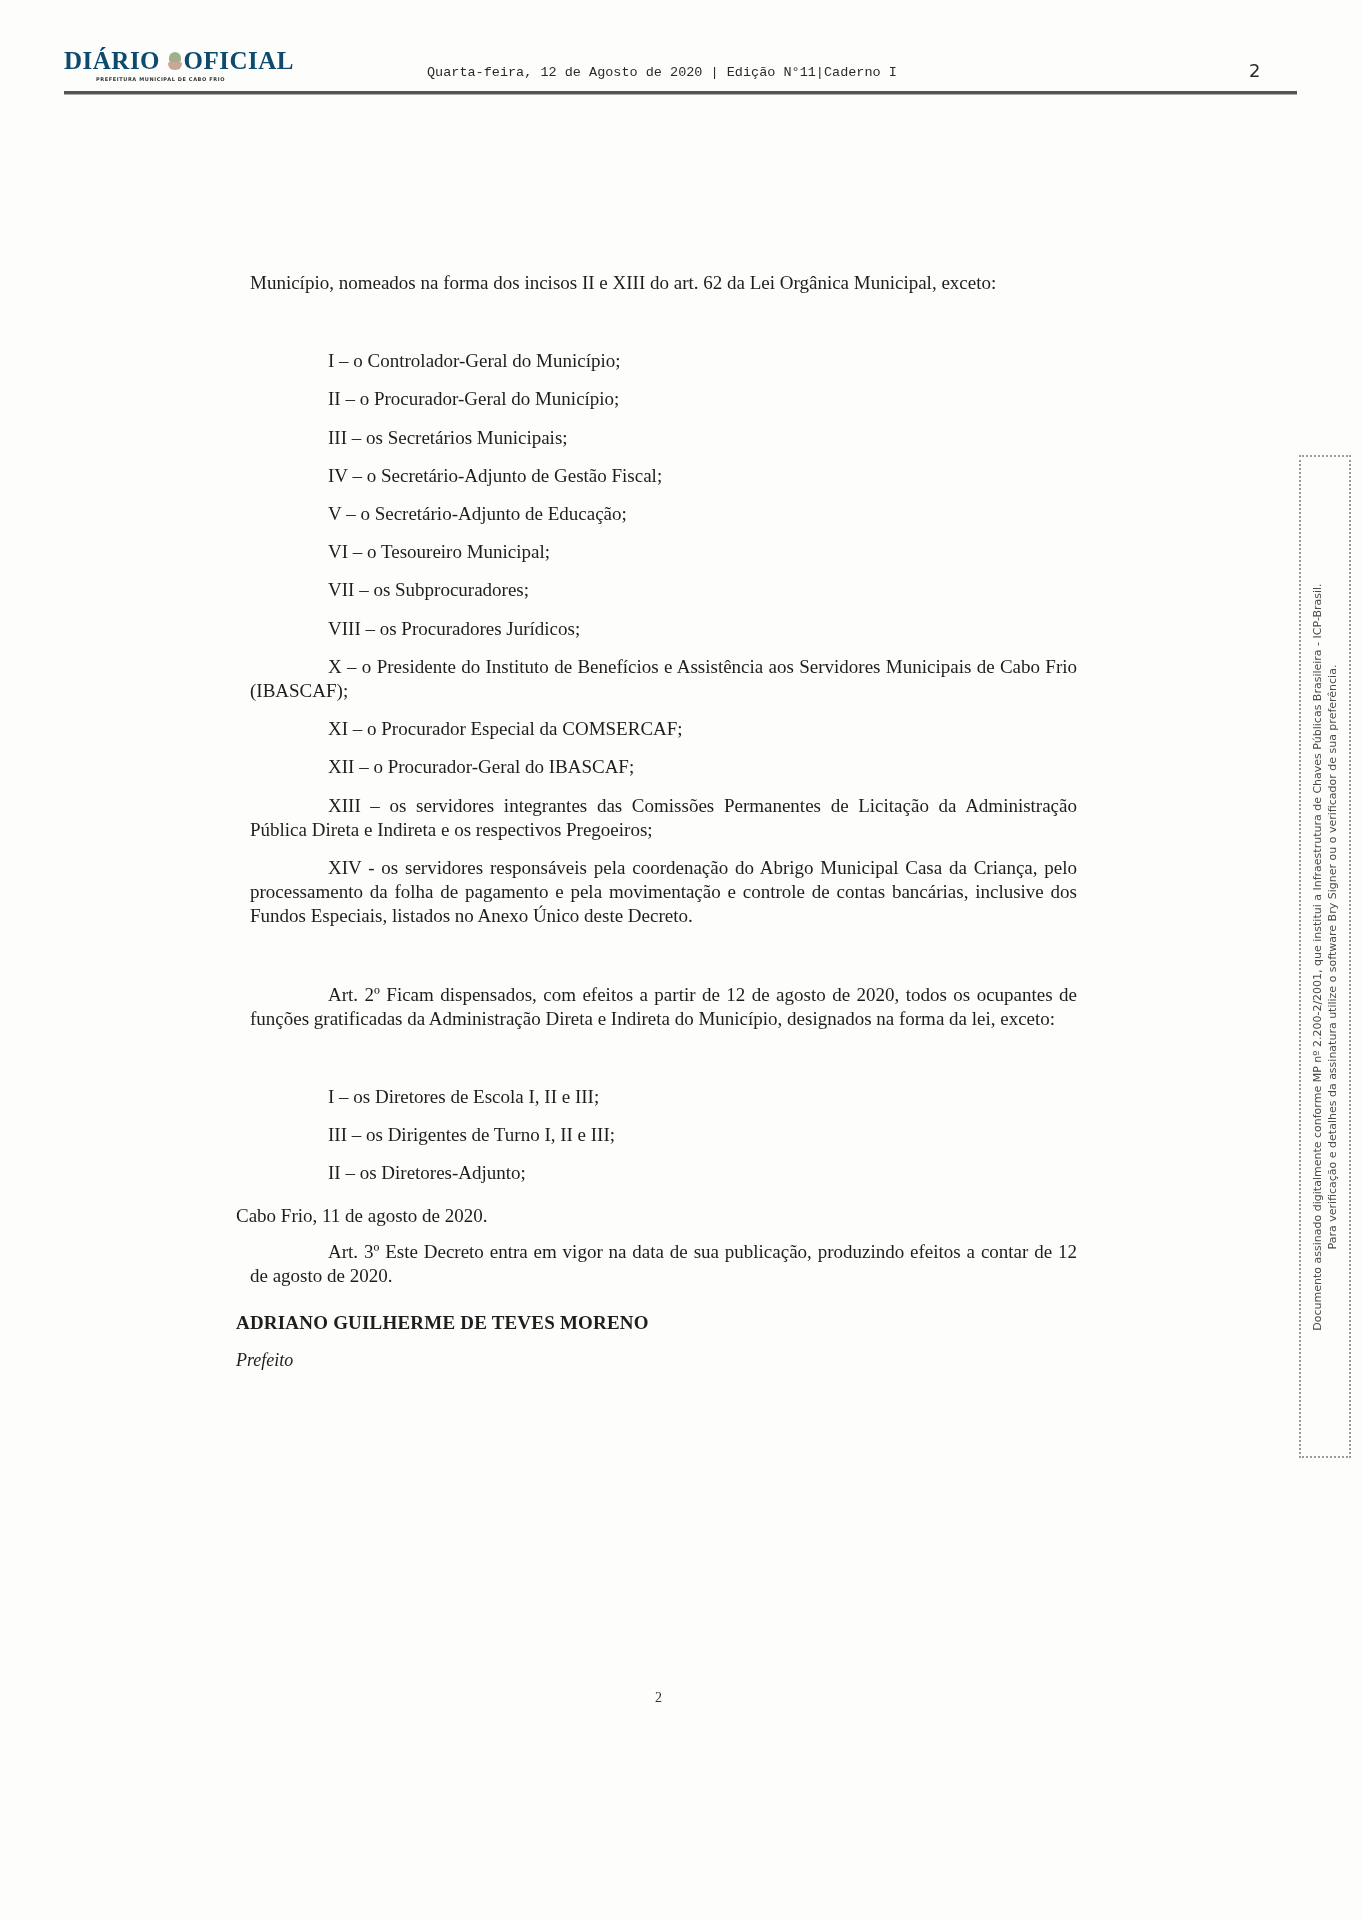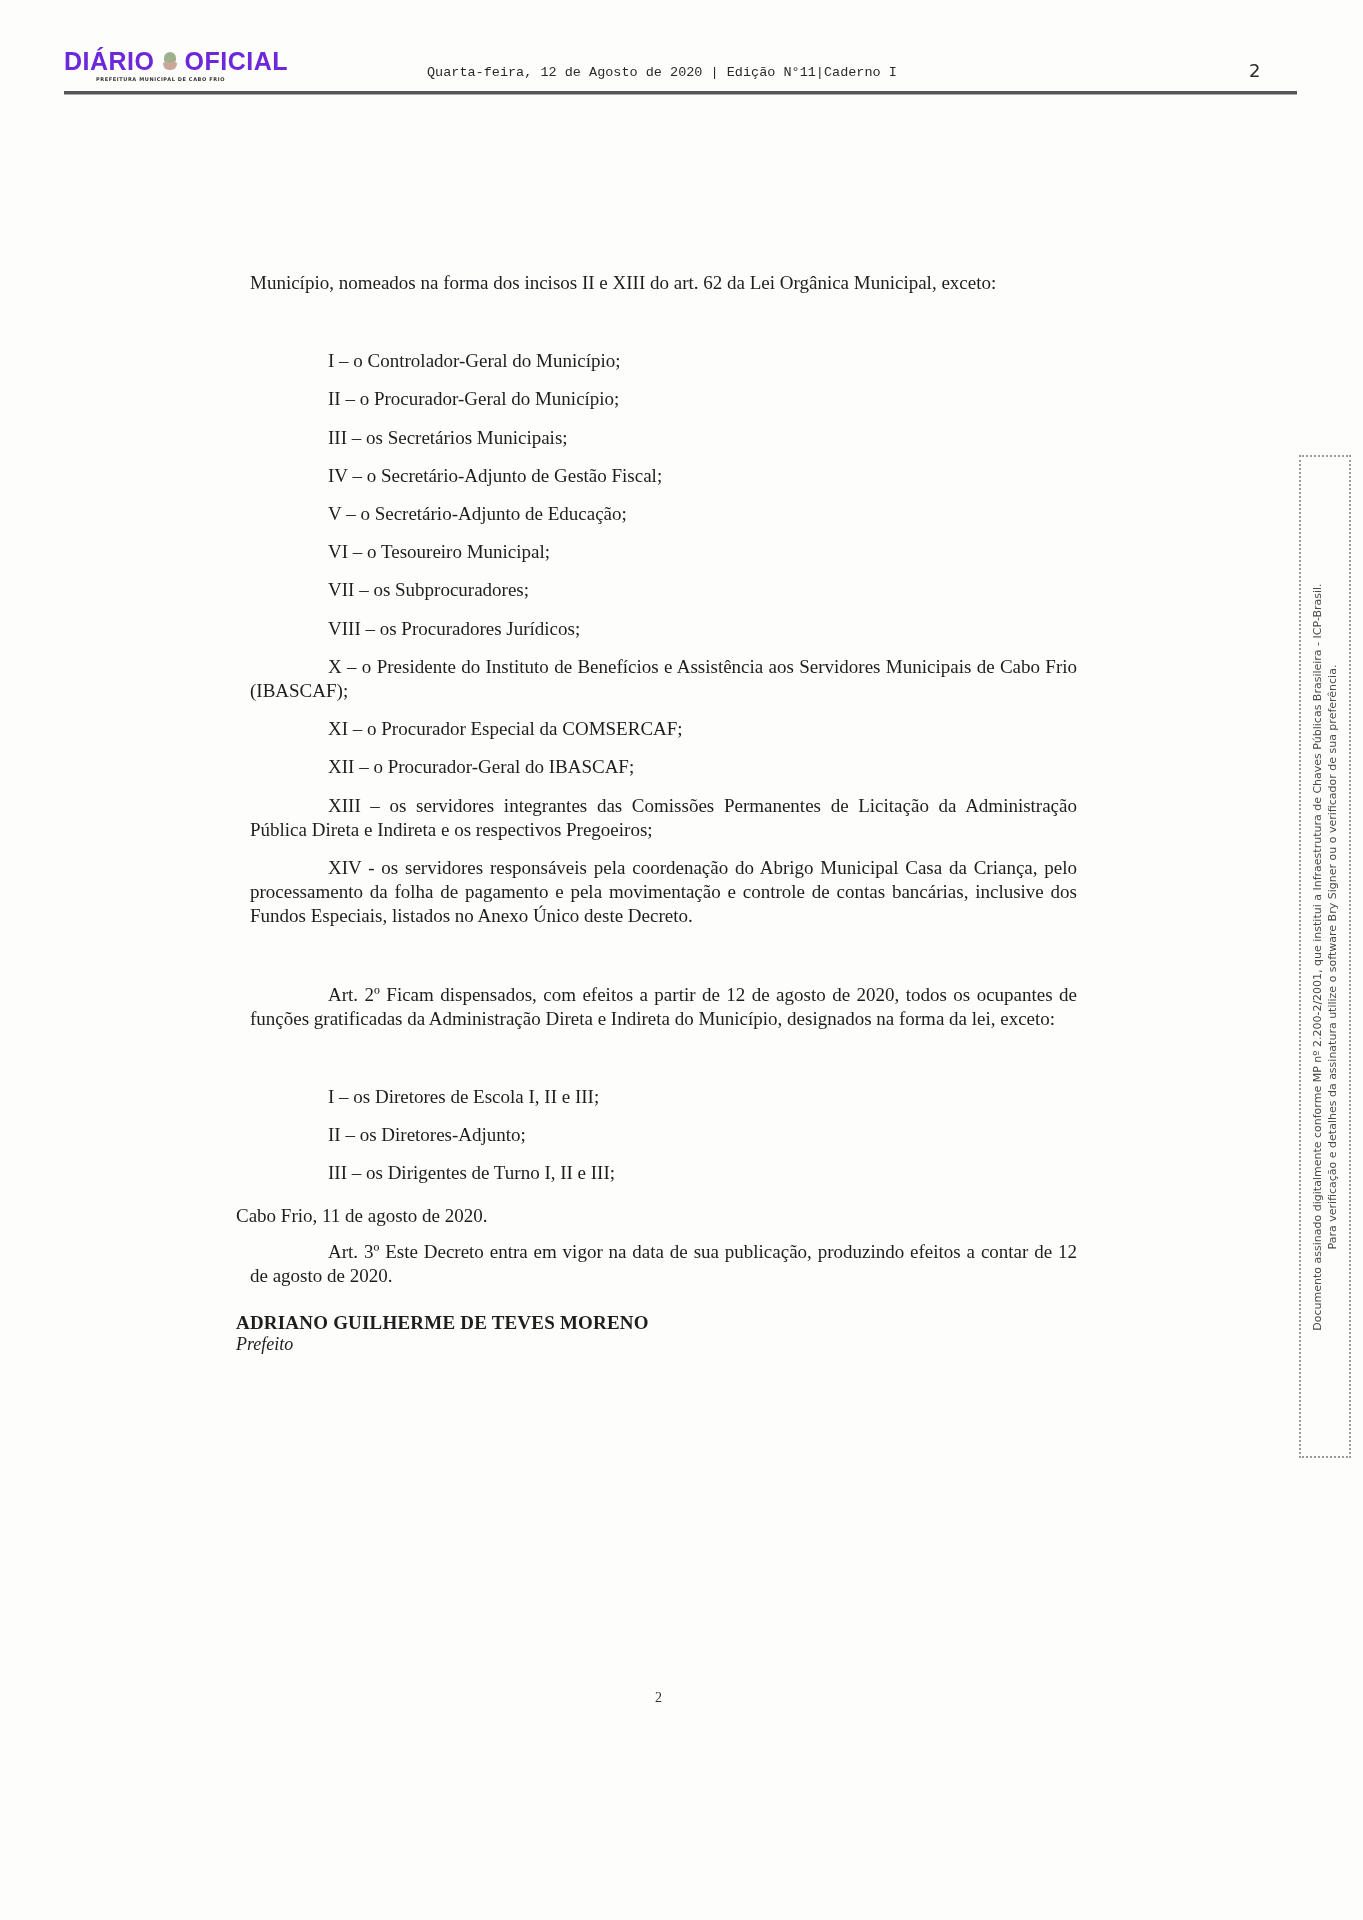--- a/index.html
+++ b/index.html
@@ -9,25 +9,25 @@
     position: relative;
     overflow: hidden;
     font-family: "Liberation Serif", serif;
     color: #1e1e1e;
   }
   .masthead {
     position: absolute; left: 64px; top: 48px;
     width: 230px;
   }
   .mast-title {
-    font-family: Liberation Sans, sans-serif;
+    font-family: Liberation Serif, serif;
     font-weight: bold;
     font-size: 25px;
     letter-spacing: 0.5px;
-    color: #6d28d9;
+    color: #0c4a6e;
     white-space: nowrap;
     display: flex; align-items: center; gap: 6px;
     line-height: 26px;
   }
   .crest {
     display: inline-block; width: 18px; height: 22px; position: relative;
   }
   .crest .top { position:absolute; left:3px; top:2px; width:12px; height:10px; border-radius:6px 6px 2px 2px; background:#9fb08c; }
   .crest .bot { position:absolute; left:2px; top:12px; width:14px; height:8px; border-radius:2px 2px 7px 7px; background:#c9a89a; }
   .mast-sub {
@@ -58,21 +58,21 @@
   .body-text p { margin: 14px; }
   .indent { text-indent: 78px; }
   .list { padding-left: 78px; }
   .list p { margin: 14px; text-align: left; }
   .gap-m { height: 26px; }
   .signer {
     position: absolute; left: 236px; top: 1312px; width: 855px;
     text-align: left;
   }
   .signer-name { font-weight: bold; font-size: 19px; letter-spacing: 0.2px; }
-  .signer-role { font-style: italic; font-size: 18px; margin-top: 0; }
+  .signer-role { font-style: italic; font-size: 18px; margin-top: 16px; }
   .date-line {
     position: absolute; left: 236px; top: 1205px; width: 855px;
     text-align: left; font-size: 19px;
   }
   .footer-page {
     position: absolute; left: 655px; top: 1690px;
     font-size: 14px; color: #333;
   }
   .sig-box {
     position: absolute; left: 1299px; top: 455px;
@@ -129,22 +129,22 @@
   </div>
   <p class="indent">XIII – os servidores integrantes das Comissões Permanentes de Licitação da Administração Pública Direta e Indireta e os respectivos Pregoeiros;</p>
   <p class="indent">XIV - os servidores responsáveis pela coordenação do Abrigo Municipal Casa da Criança, pelo processamento da folha de pagamento e pela movimentação e controle de contas bancárias, inclusive dos Fundos Especiais, listados no Anexo Único deste Decreto.</p>
 
   <div class="gap-m"></div>
   <p class="indent">Art. 2º Ficam dispensados, com efeitos a partir de 12 de agosto de 2020, todos os ocupantes de funções gratificadas da Administração Direta e Indireta do Município, designados na forma da lei, exceto:</p>
   <div class="gap-m"></div>
 
   <div class="list">
     <p>I – os Diretores de Escola I, II e III;</p>
+    <p>III – os Dirigentes de Turno I, II e III;</p>
     <p>II – os Diretores-Adjunto;</p>
-    <p>III – os Dirigentes de Turno I, II e III;</p>
   </div>
 
   <div class="gap-m"></div>
   <p class="indent">Art. 3º Este Decreto entra em vigor na data de sua publicação, produzindo efeitos a contar de 12 de agosto de 2020.</p>
 </div>
 
 <div class="date-line">Cabo Frio, 11 de agosto de 2020.</div>
 
 <div class="signer">
   <div class="signer-name">ADRIANO GUILHERME DE TEVES MORENO</div>

